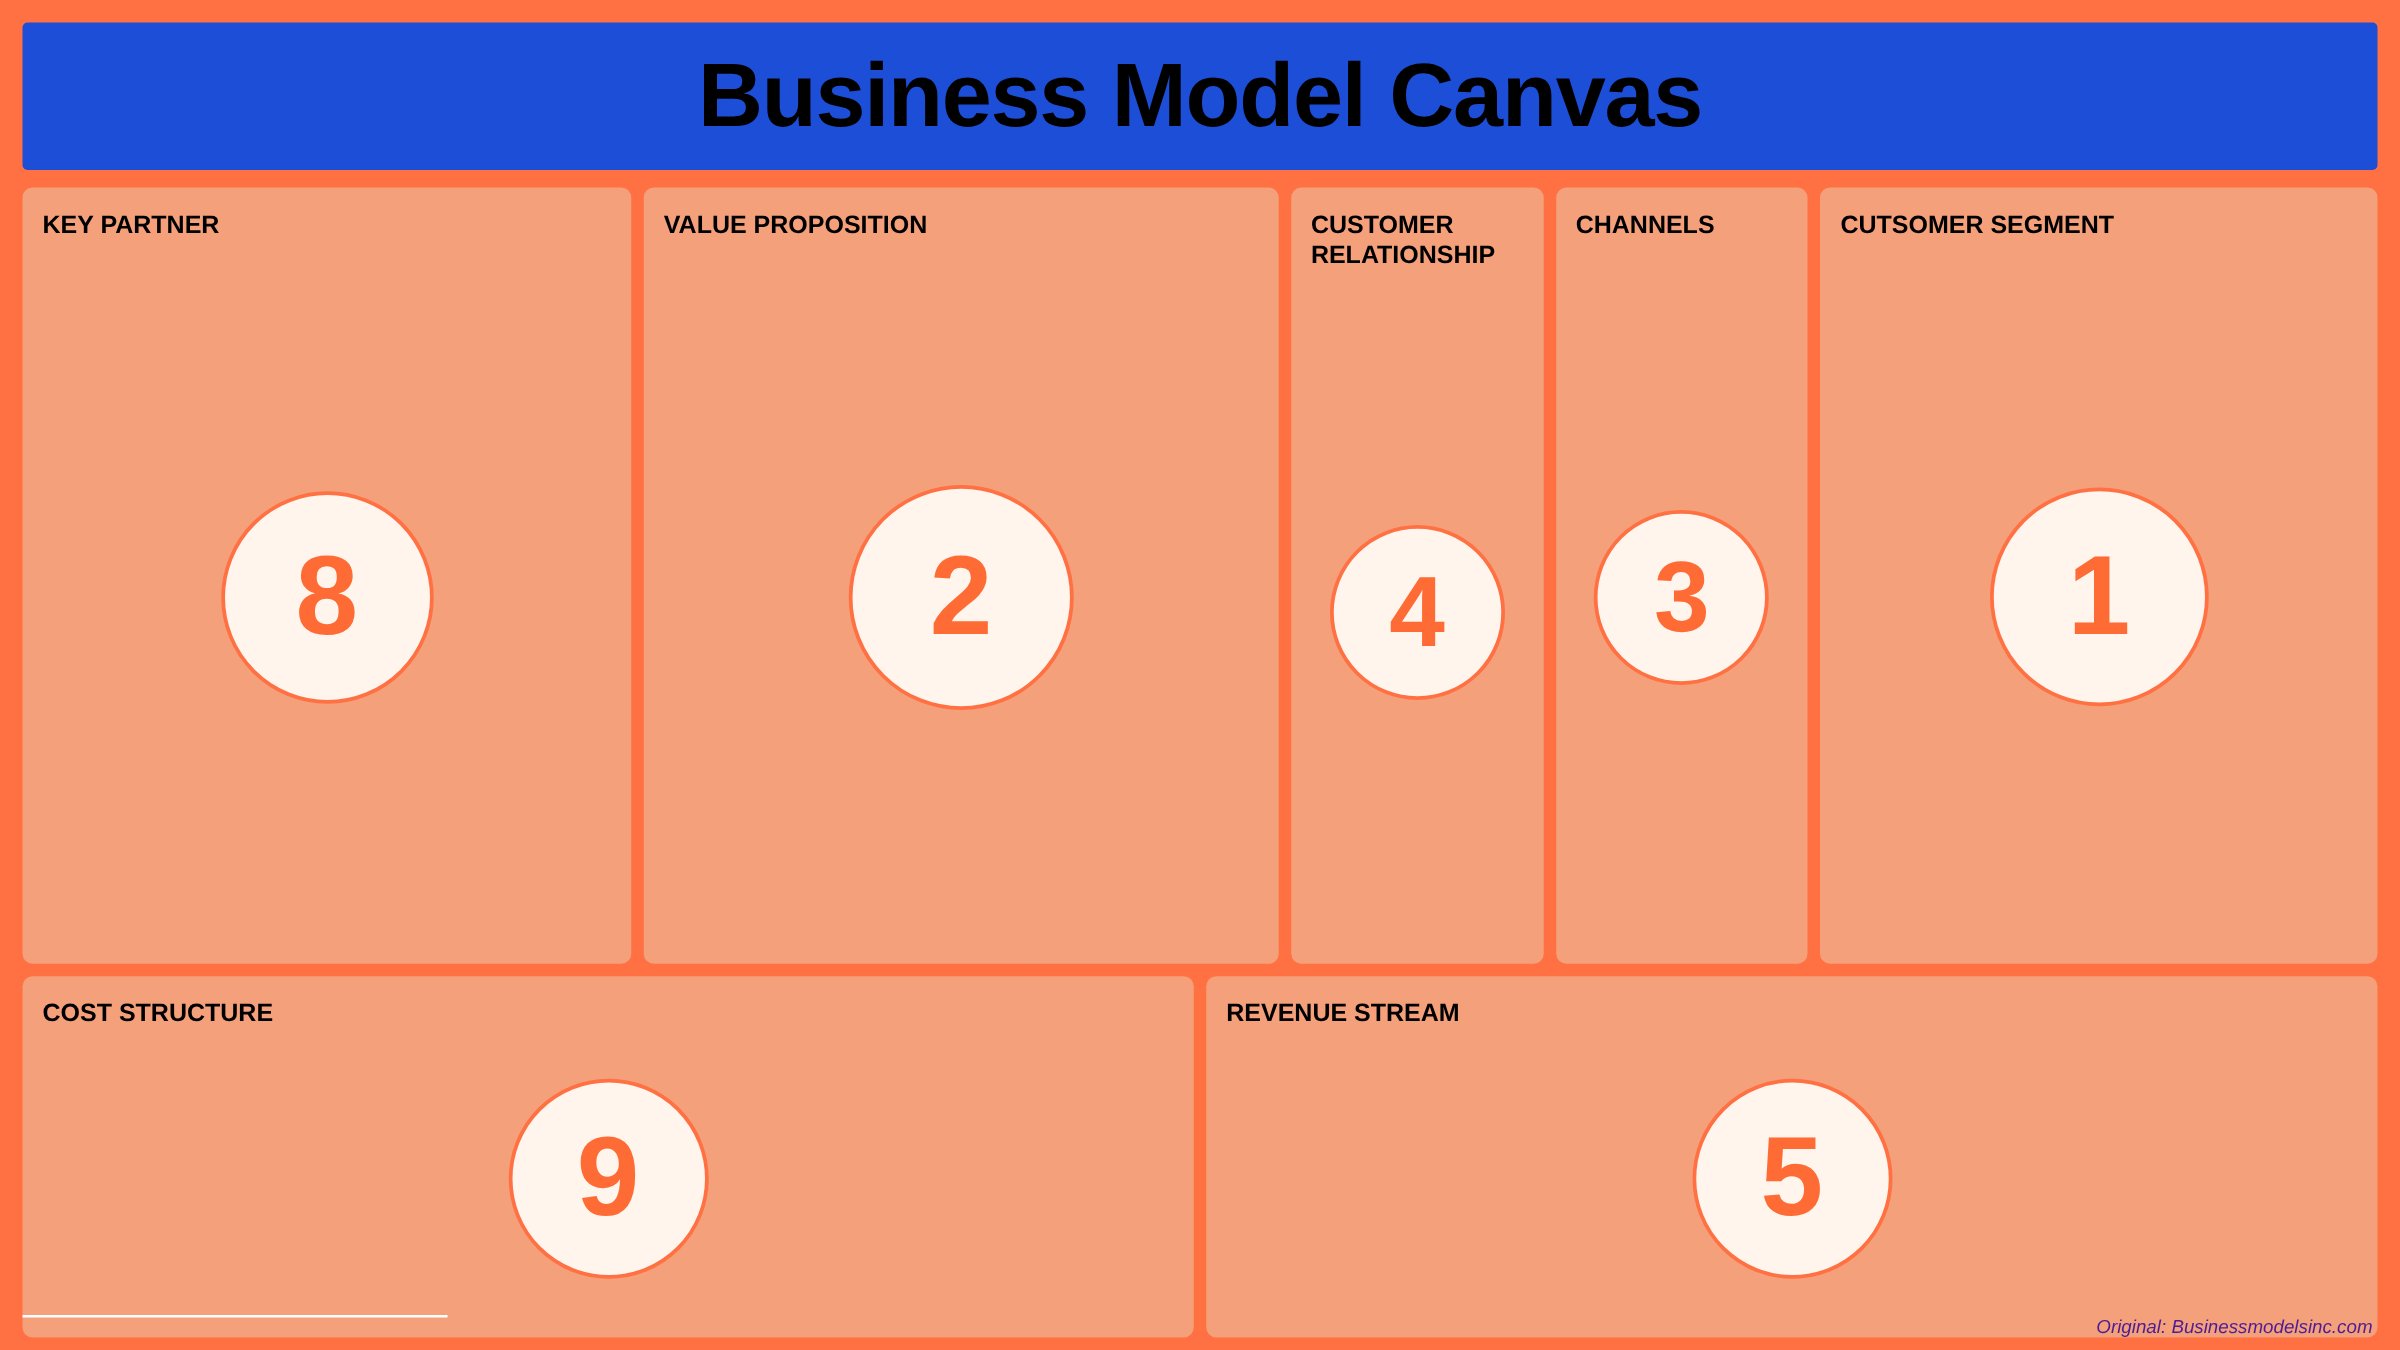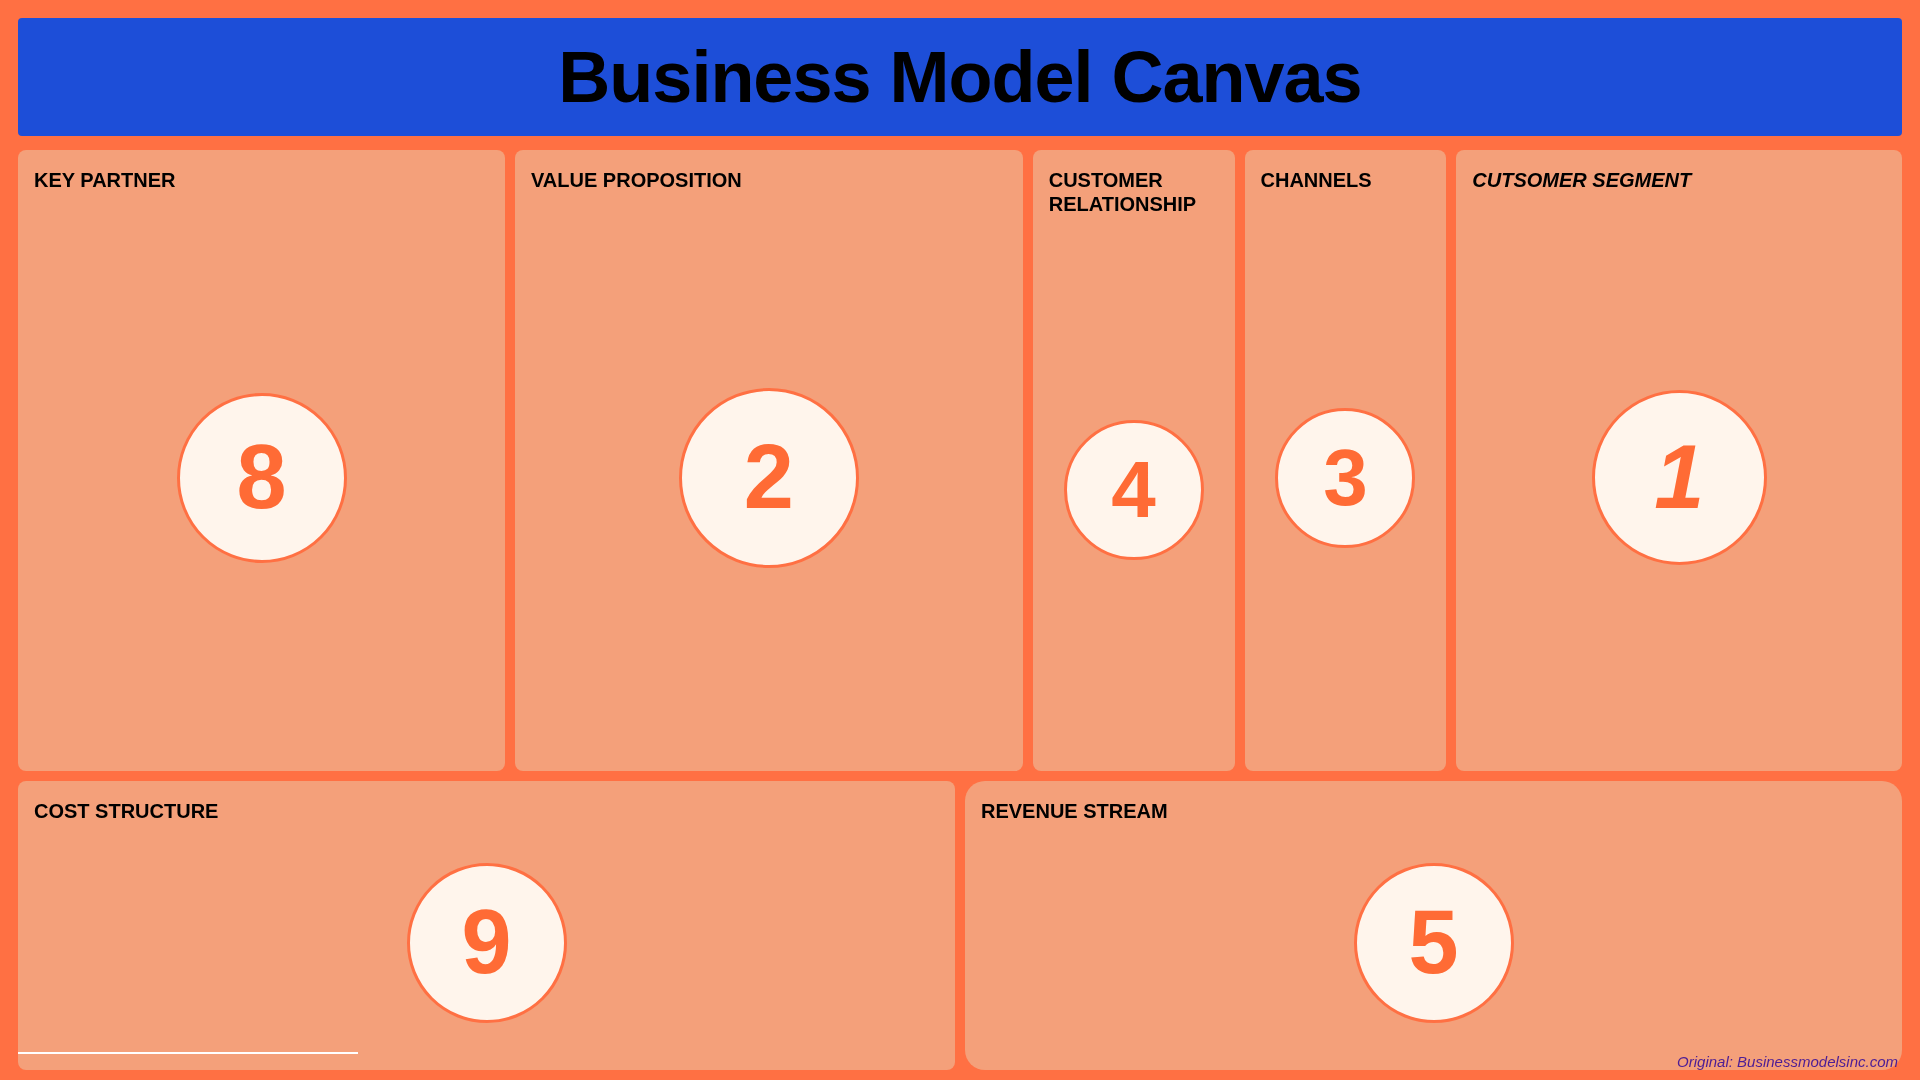--- a/index.html
+++ b/index.html
@@ -96,37 +96,37 @@
 
     .circle-number {
       font-size: 80px;
       font-weight: 900;
       color: #FF6B35;
     }
 
     
     .cell-key-partner { flex: 1.1; }
     .cell-value-proposition { flex: 1.15; justify-content: flex-end; }
-    .cell-customer-segment { flex: 1; font-style: italic; }
+    .cell-customer-segment { flex: 1; }
 
     .middle-col {
       display: flex;
       flex-direction: column;
       gap: 10px;
       flex: 0.85;
     }
 
     .cr-channels-col {
       display: flex;
       gap: 10px;
       flex: 1;
     }
 
     .cell-cost-structure { flex: 1.5; }
-    .cell-revenue-stream { flex: 1.5; border-radius: 20px; }
+    .cell-revenue-stream { flex: 1.5; }
 
     .circle-lg { width: 170px; height: 170px; }
     .circle-md { width: 140px; height: 140px; }
     .circle-bottom { width: 160px; height: 160px; }
 
     .circle-lg .circle-number { font-size: 90px; }
     .circle-md .circle-number { font-size: 80px; }
     .circle-bottom .circle-number { font-size: 90px; }
 
     .footer-credit {

